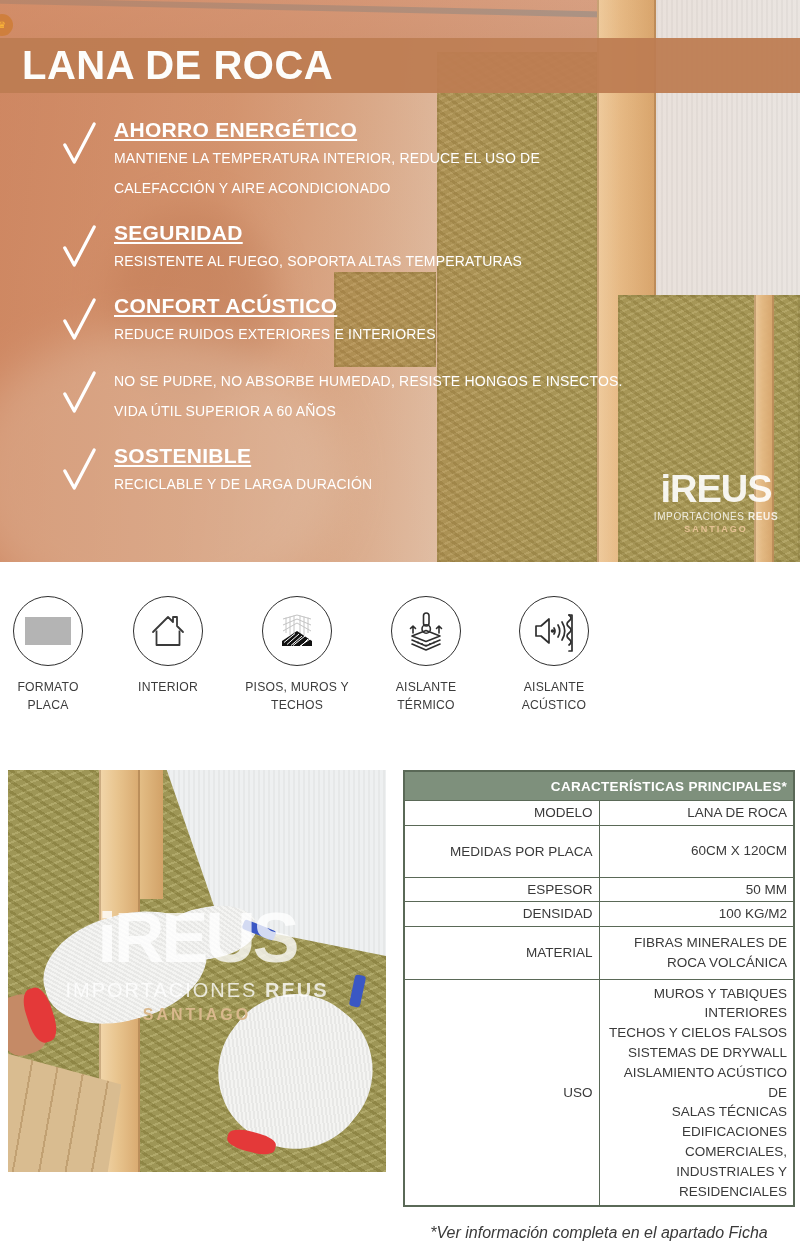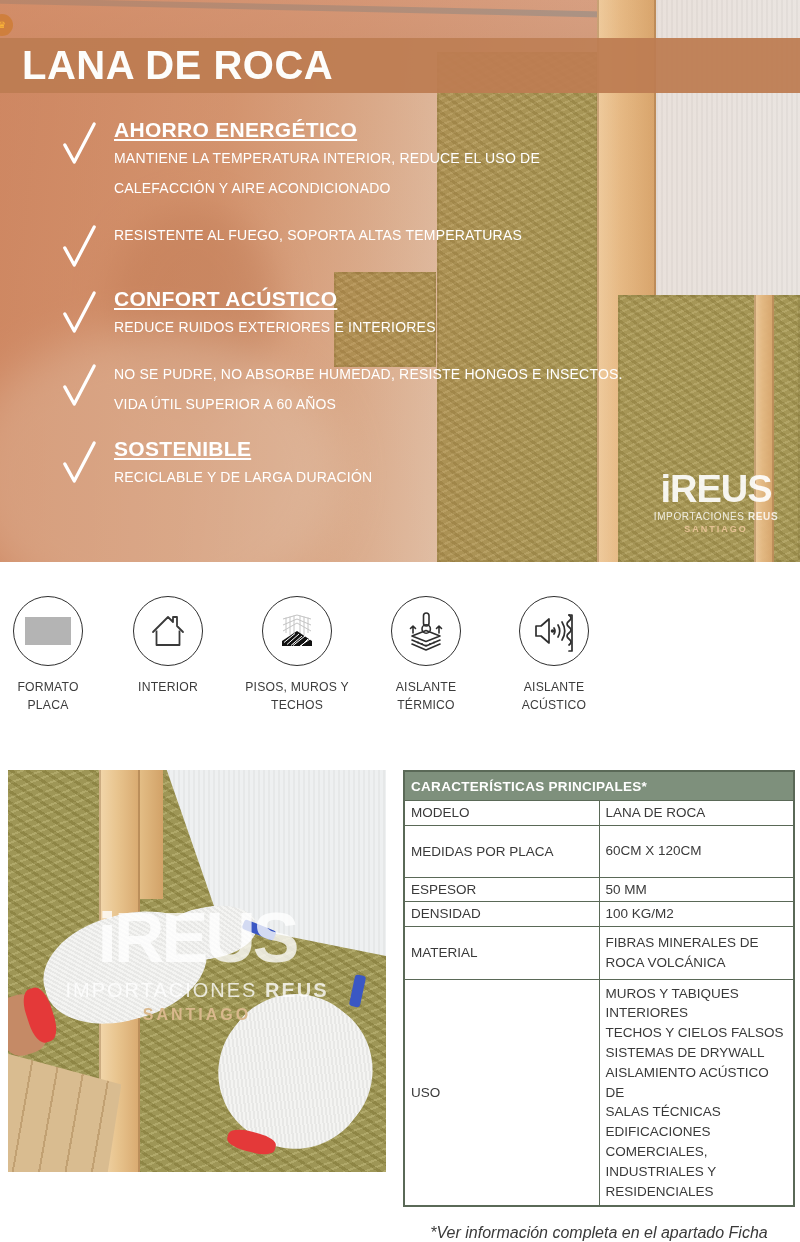--- a/index.html
+++ b/index.html
@@ -98,21 +98,21 @@
   .watermark{position:absolute;left:0;top:33%;width:100%;text-align:center;color:rgba(255,255,255,.78);}
   .watermark .wordmark{font-size:70px;line-height:70px;font-weight:700;letter-spacing:-3px;}
   .watermark .subtitle{margin-top:6px;font-size:20px;letter-spacing:2px;}
   .watermark .subtitle b{font-weight:700;}
   .watermark .city{margin-top:4px;font-size:16px;font-weight:700;letter-spacing:3px;color:#d9b88c;}
 
   
   .table-wrap{position:absolute;left:403px;top:0;width:392px;}
   table.specs{width:392px;border-collapse:collapse;border:2px solid #5a6957;
         font-size:13.5px;color:#3a3a3a;table-layout:fixed;}
-  table.specs th,table.specs td{border:1.5px solid #5a6957;text-align:left;vertical-align:middle;
+  table.specs th,table.specs td{border:1.5px solid #5a6957;text-align:right;vertical-align:middle;
         padding:2px 6px;}
   table.specs th{background:#7e907c;color:#ffffff;font-weight:700;font-size:13.5px;
         letter-spacing:.3px;height:24px;}
   td.val{white-space:pre-line;line-height:1.45;}
   tr.r-modelo{height:23px;padding-left:22px;} tr.r-medidas{height:52px;} tr.r-espesor{height:23px;}
   tr.r-densidad{height:22px;} tr.r-material{height:53px;}
   tr.r-uso td.val{line-height:19.8px;padding-top:4px;padding-bottom:4px;}
   tr.r-uso{height:200px;}
 
   .footnote{margin:14px 0 0 0;width:392px;text-align:center;font-style:italic;
@@ -150,20 +150,21 @@
           <div class="feature-title">AHORRO ENERGÉTICO</div>
           <div class="feature-desc">MANTIENE LA TEMPERATURA INTERIOR, REDUCE EL USO DE
 CALEFACCIÓN Y AIRE ACONDICIONADO</div>
         </div>
       </li>
       <li class="feature">
         <svg class="check" viewBox="0 0 40 48">
           <path d="M5 26 L15 44 L36 4" fill="none" stroke="#ffffff" stroke-width="3.4" stroke-linecap="round" stroke-linejoin="round"></path>
           </svg>
         <div class="feature-text">
+          <div class="feature-title">SEGURIDAD</div>
           <div class="feature-desc">RESISTENTE AL FUEGO, SOPORTA ALTAS TEMPERATURAS</div>
         </div>
       </li>
       <li class="feature">
         <svg class="check" viewBox="0 0 40 48">
           <path d="M5 26 L15 44 L36 4" fill="none" stroke="#ffffff" stroke-width="3.4" stroke-linecap="round" stroke-linejoin="round"></path>
           </svg>
         <div class="feature-text">
           <div class="feature-title">CONFORT ACÚSTICO</div>
           <div class="feature-desc">REDUCE RUIDOS EXTERIORES E INTERIORES</div>

